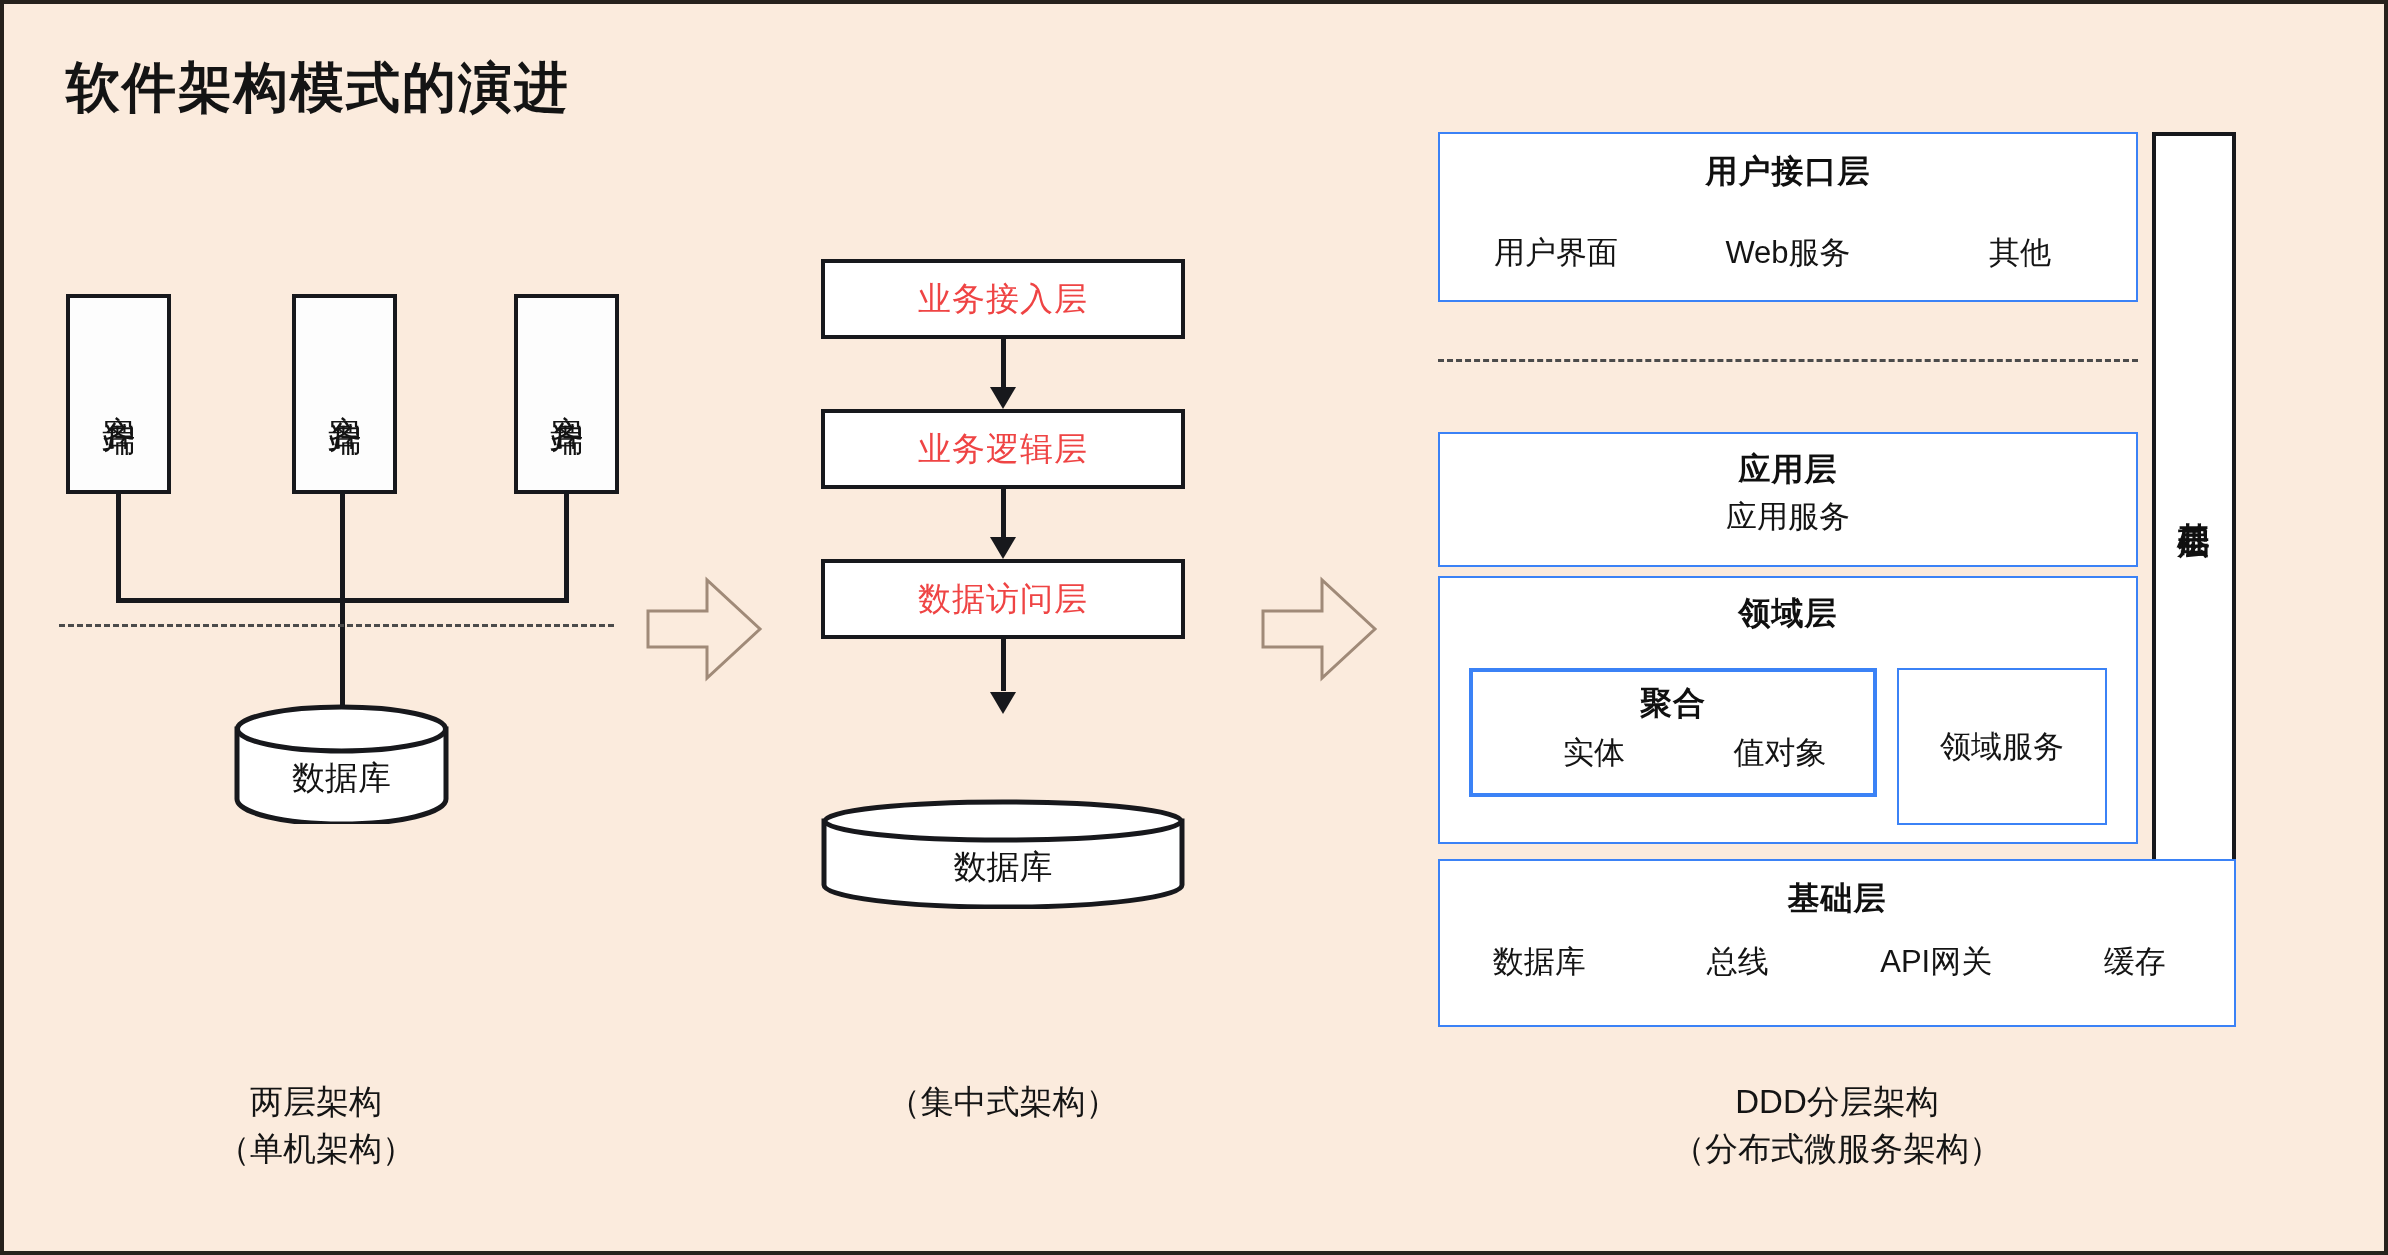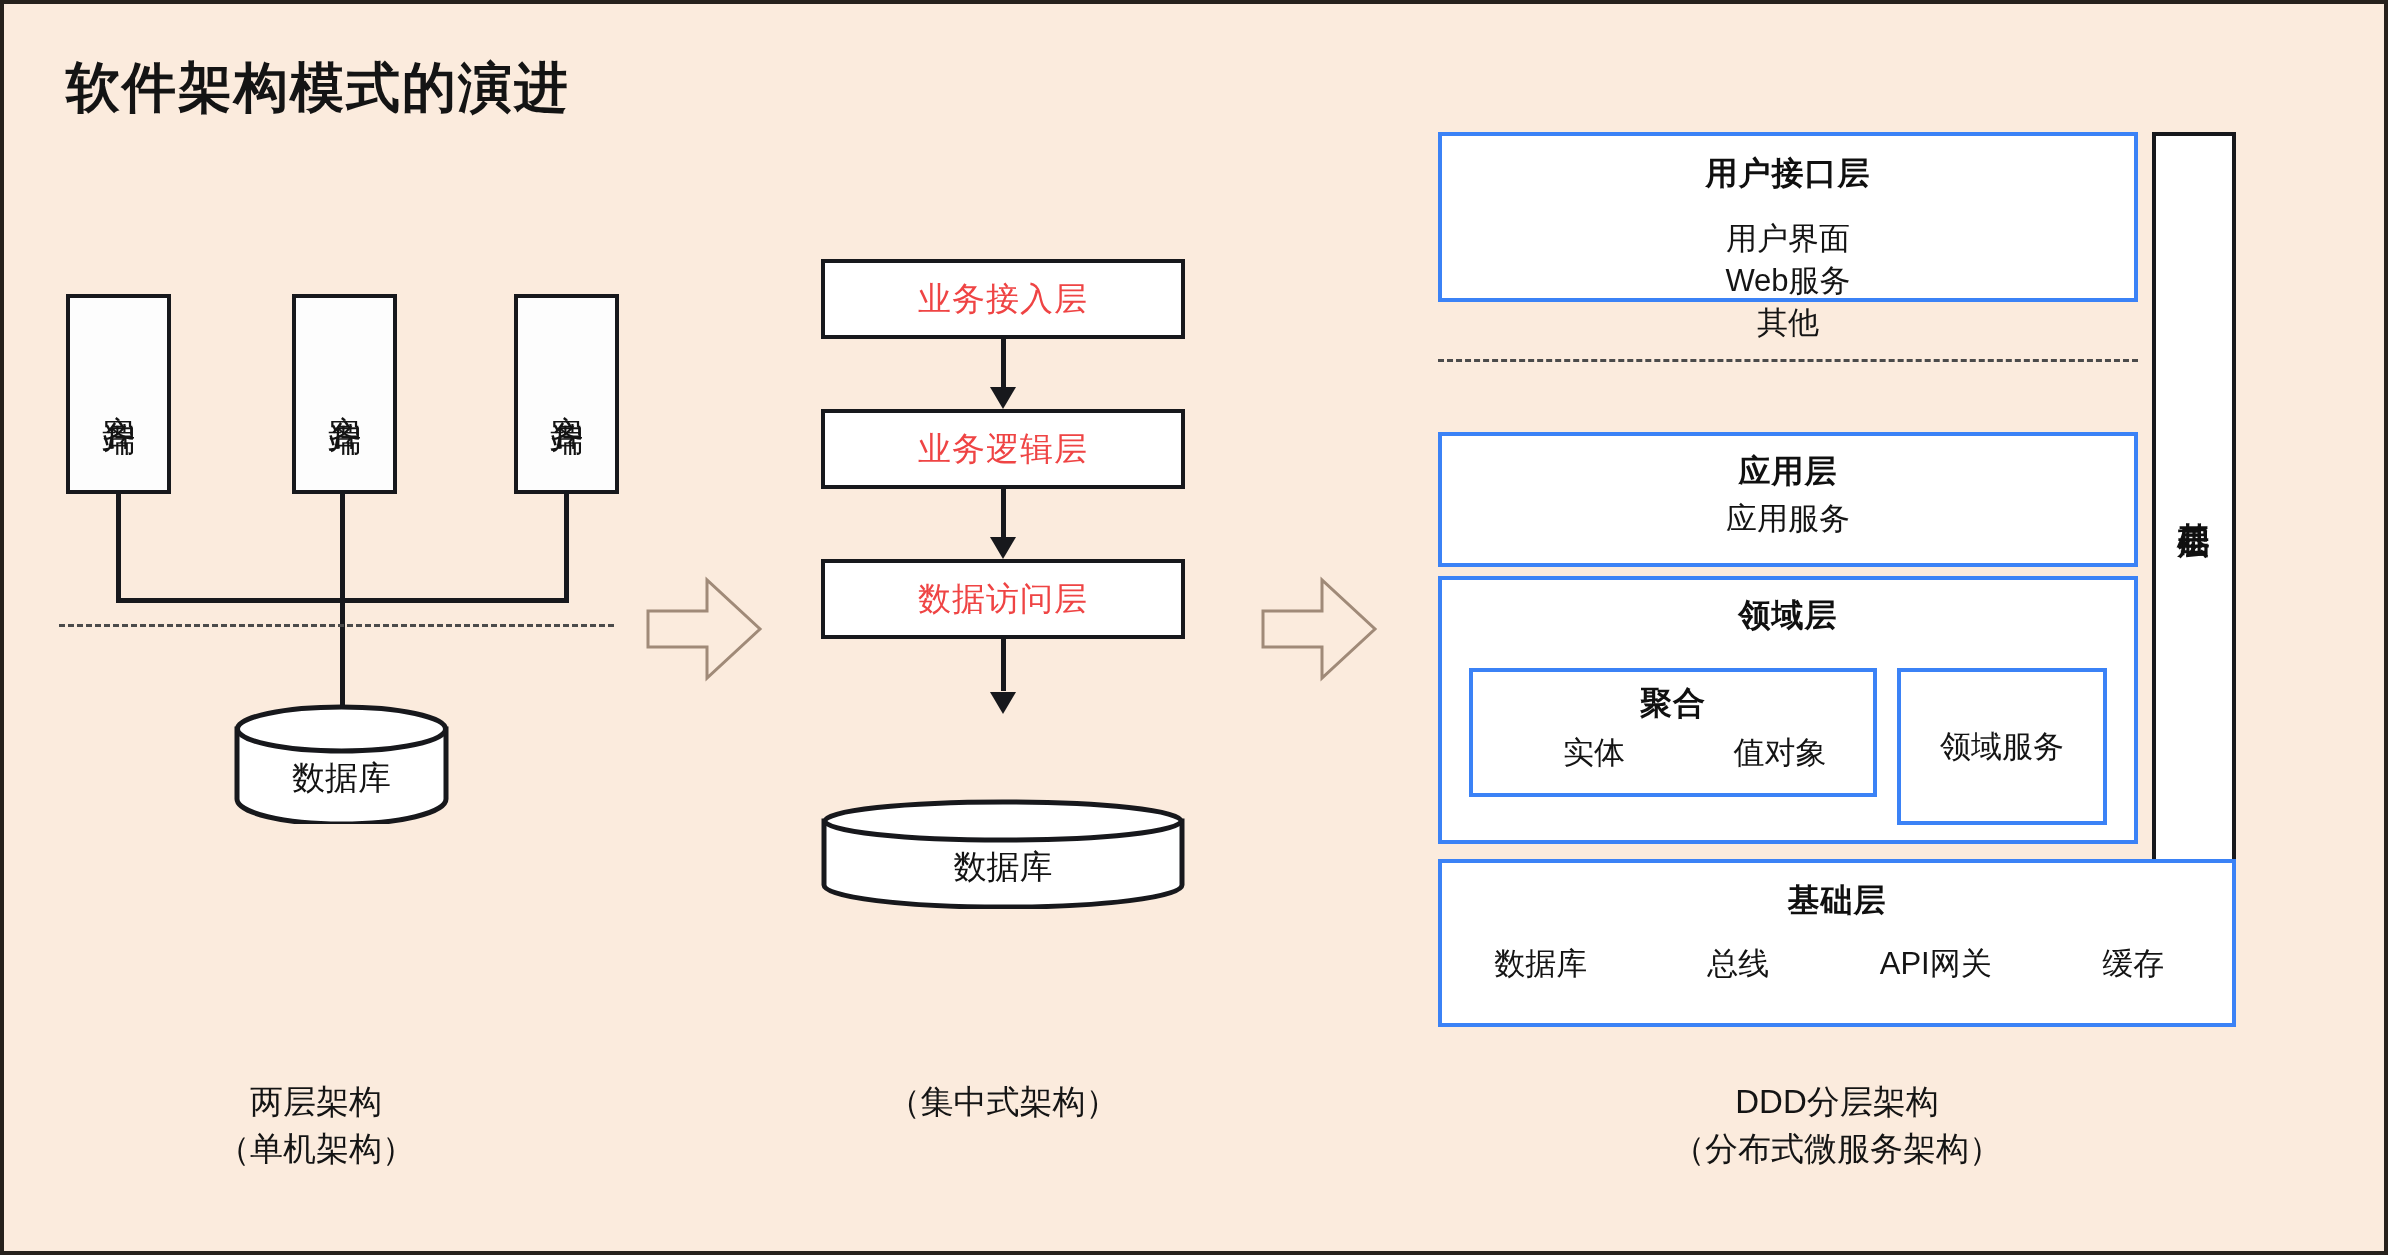--- a/index.html
+++ b/index.html
@@ -110,21 +110,21 @@
   
   .big-arrow{position:absolute;}
   .big-arrow svg{display:block;}
   .ddd-sub{
     font-size:31px;
     color:#141414;
   }
   .layer-box{
     position:absolute;
     background:#ffffff;
-    border:4px solid #3b82f6;
+    border:2px solid #3b82f6;
     box-sizing:border-box;
   }
   .layer-head{
     position:absolute;
     left:0;right:0;
     text-align:center;
     font-weight:700;
     font-size:32px;
     color:#101010;
     letter-spacing:1px;
@@ -255,21 +255,21 @@
       <path d="M4,37 L63,37 L63,6 L116,55 L63,104 L63,73 L4,73 Z" fill="none" stroke="#a08a78" stroke-width="3" stroke-linejoin="miter"></path>
     </svg>
   </div>
 
   <div class="vbar" style="left:2148px; top:128px; width:84px; height:738px;">
     <span>基础层</span>
   </div>
 
   <div class="layer-box" style="left:1434px; top:128px; width:700px; height:170px;">
     <div class="layer-head" style="top:16px;">用户接口层</div>
-    <div class="chip-row" style="top:82px;flex-direction:column;">
+    <div class="chip-row" style="top:98px;">
       <div class="chip" style="flex:1;">用户界面</div>
       <div class="chip" style="flex:1;">Web服务</div>
       <div class="chip" style="flex:1;">其他</div>
     </div>
   </div>
 
   <div class="dash abs" style="left:1434px; top:355px; width:700px;"></div>
 
   <div class="layer-box" style="left:1434px; top:428px; width:700px; height:135px;">
     <div class="layer-head" style="top:14px;">应用层</div>

